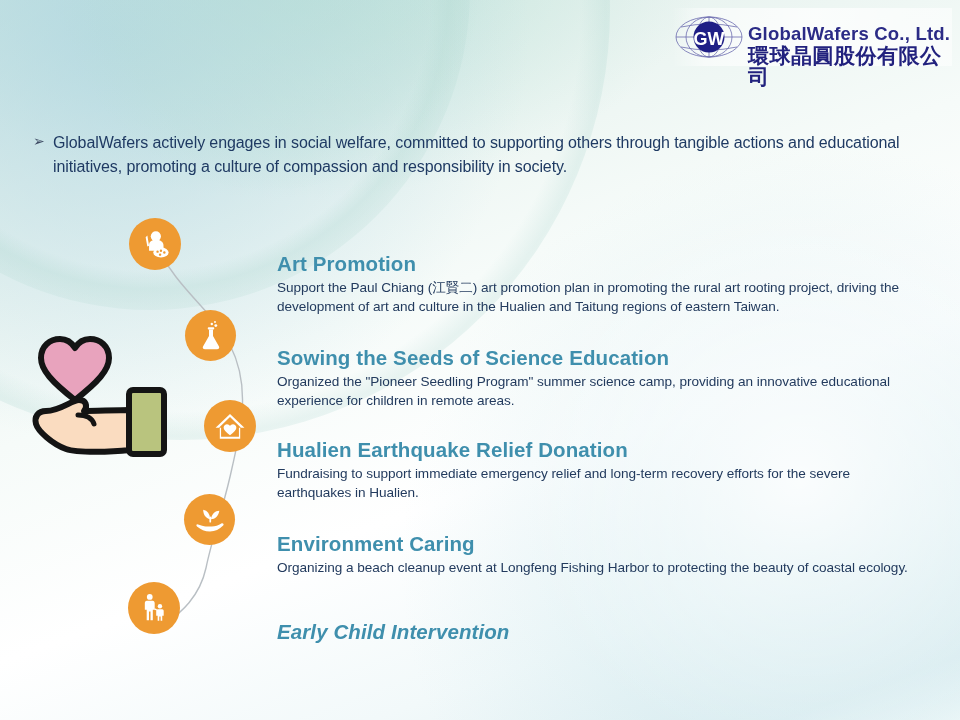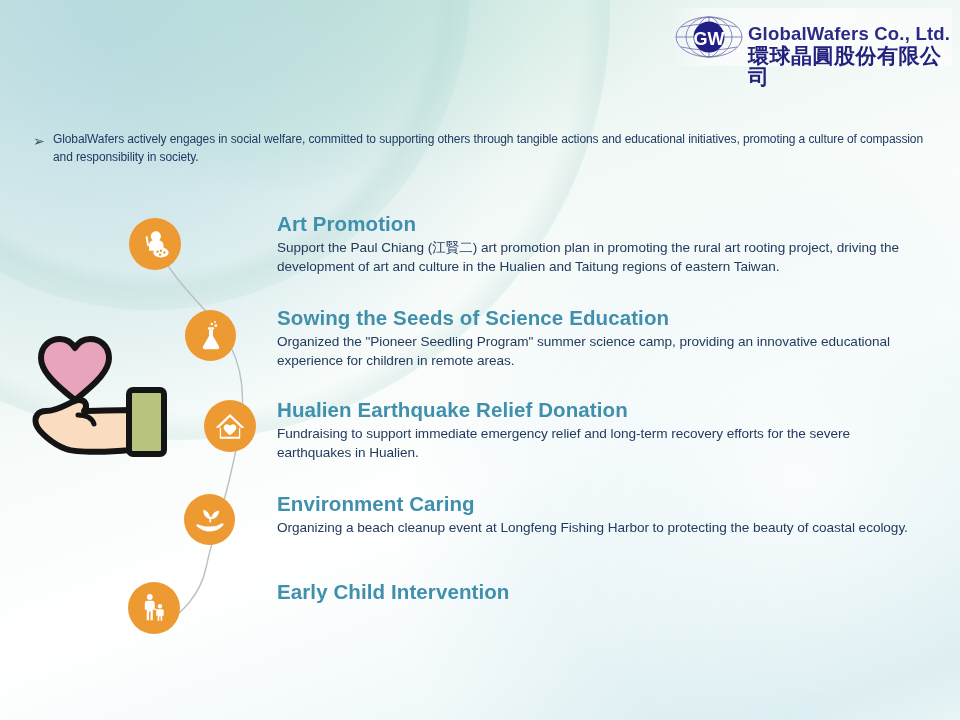--- a/index.html
+++ b/index.html
@@ -102,21 +102,21 @@
   }
   #intro .chev {
     flex: none;
     width: 20px;
     margin-top: 3px;
     color: #3d4a63;
     font-size: 14px;
     line-height: 1;
   }
   #intro .intro-text {
-    font-size: 12px;
+    font-size: 16px;
     color: #1f3a63;
     line-height: 1.48;
     letter-spacing: -0.1px;
   }
 
   
   #heart-hand {
     position: absolute;
     left: 22px;
     top: 332px;
@@ -139,21 +139,21 @@
     position: absolute;
   }
   .item .icon-badge {
     position: absolute;
     border-radius: 50%;
     background: #ee9a32;
     display: flex;
     align-items: center;
     justify-content: center;
   }
-  .item .txt { position: absolute; }
+  .item .txt { position: absolute; margin-top: 40px; }
   .item-title {
     font-size: 20.5px;
     font-weight: bold;
     color: #3f8fad;
     letter-spacing: 0.1px;
     white-space: nowrap;
   }
   .item-desc {
     font-size: 13.6px;
     color: #233b5e;
@@ -282,18 +282,18 @@
   <div class="item" style="left:0; top:0;">
     <div class="icon-badge" style="left:128px; top:582px; width:52px; height:52px;">
       <svg viewBox="0 0 40 40" width="34" height="34" fill="#ffffff">
         <circle cx="15" cy="7" r="3.4"></circle>
         <path d="M11.6 11.5 L18.4 11.5 C20 11.5 20.8 12.8 20.8 14.3 L20.8 22 L18.6 22 L18.6 34.5 L15.9 34.5 L15.9 24 L14.1 24 L14.1 34.5 L11.4 34.5 L11.4 22 L9.2 22 L9.2 14.3 C9.2 12.8 10 11.5 11.6 11.5 Z"></path>
         <circle cx="27" cy="18" r="2.6"></circle>
         <path d="M24.4 21.5 L29.6 21.5 C30.8 21.5 31.4 22.4 31.4 23.5 L31.4 29 L29.7 29 L29.7 35 L27.8 35 L27.8 30 L26.2 30 L26.2 35 L24.3 35 L24.3 29 L22.6 29 L22.6 23.5 C22.6 22.4 23.2 21.5 24.4 21.5 Z"></path>
         <path d="M20.5 21 L23.2 22.2" stroke="#ffffff" stroke-width="1.6"></path>
       </svg>
     </div>
-    <div class="txt" style="left:277px; top:580px; width:650px;">
+    <div class="txt" style="left:277px; top:580px; width:650px;font-style:italic;">
       <div class="item-title">Early Child Intervention</div>
     </div>
   </div>
 
 </div>
 
 </body></html>

